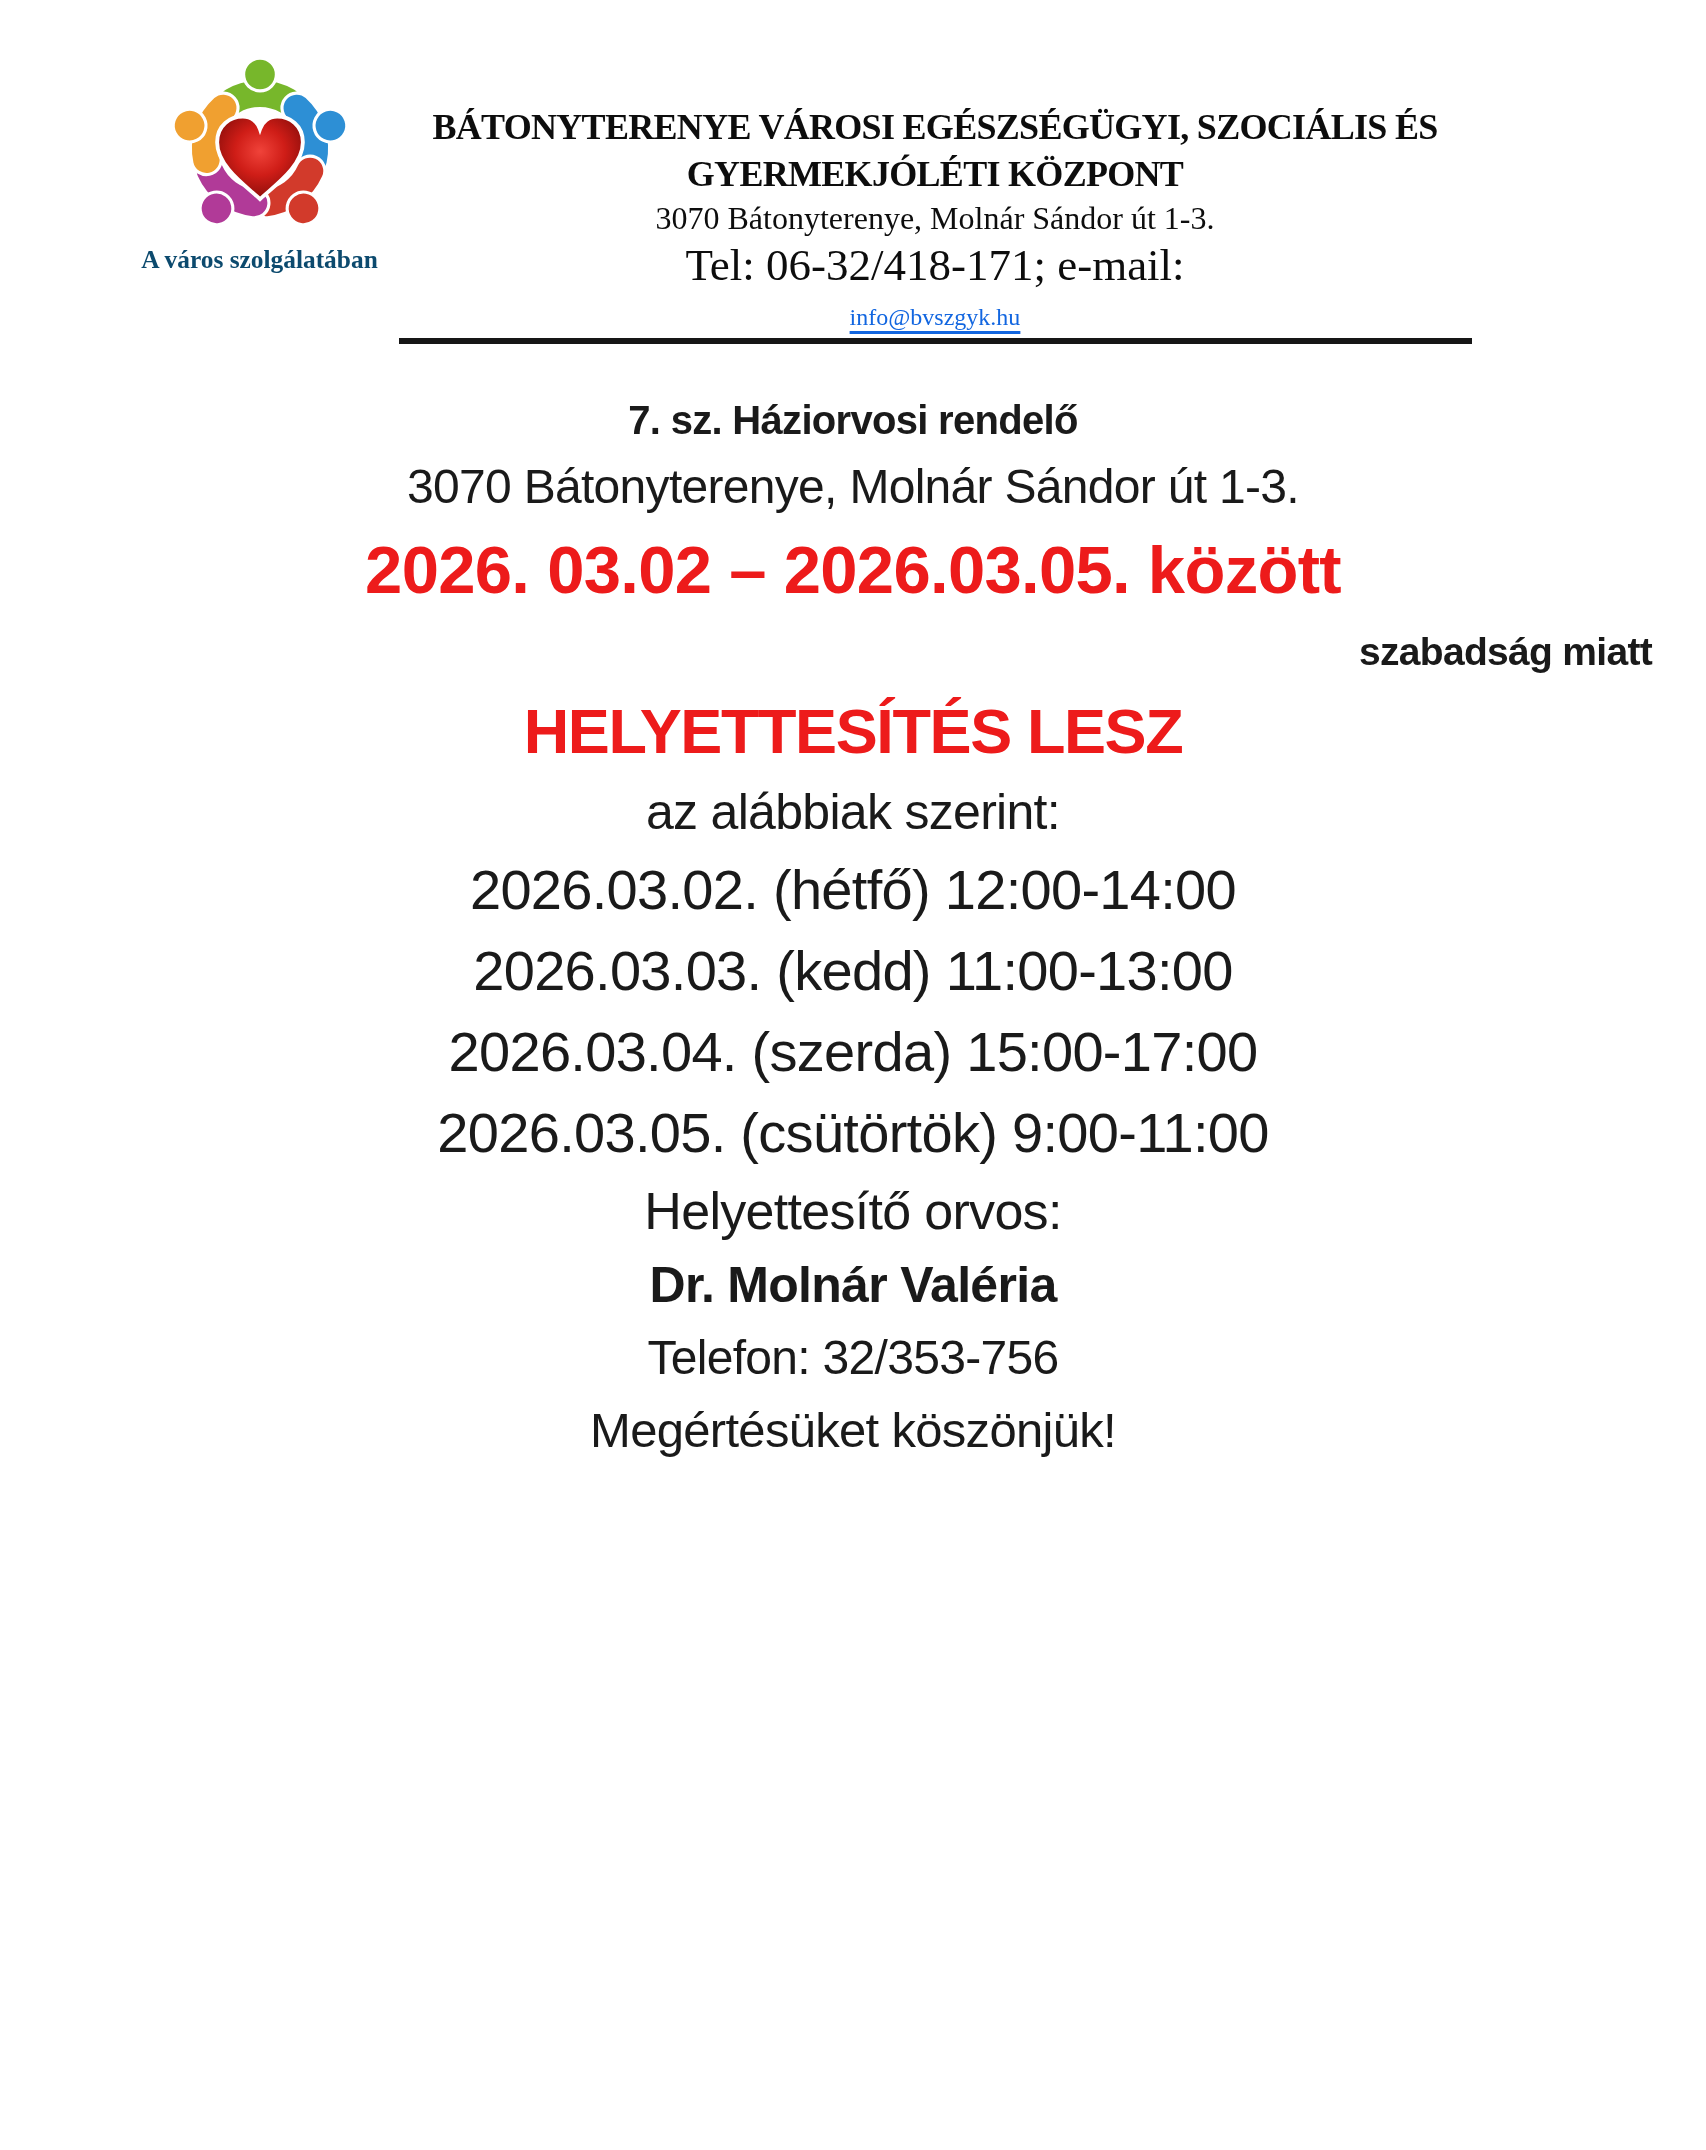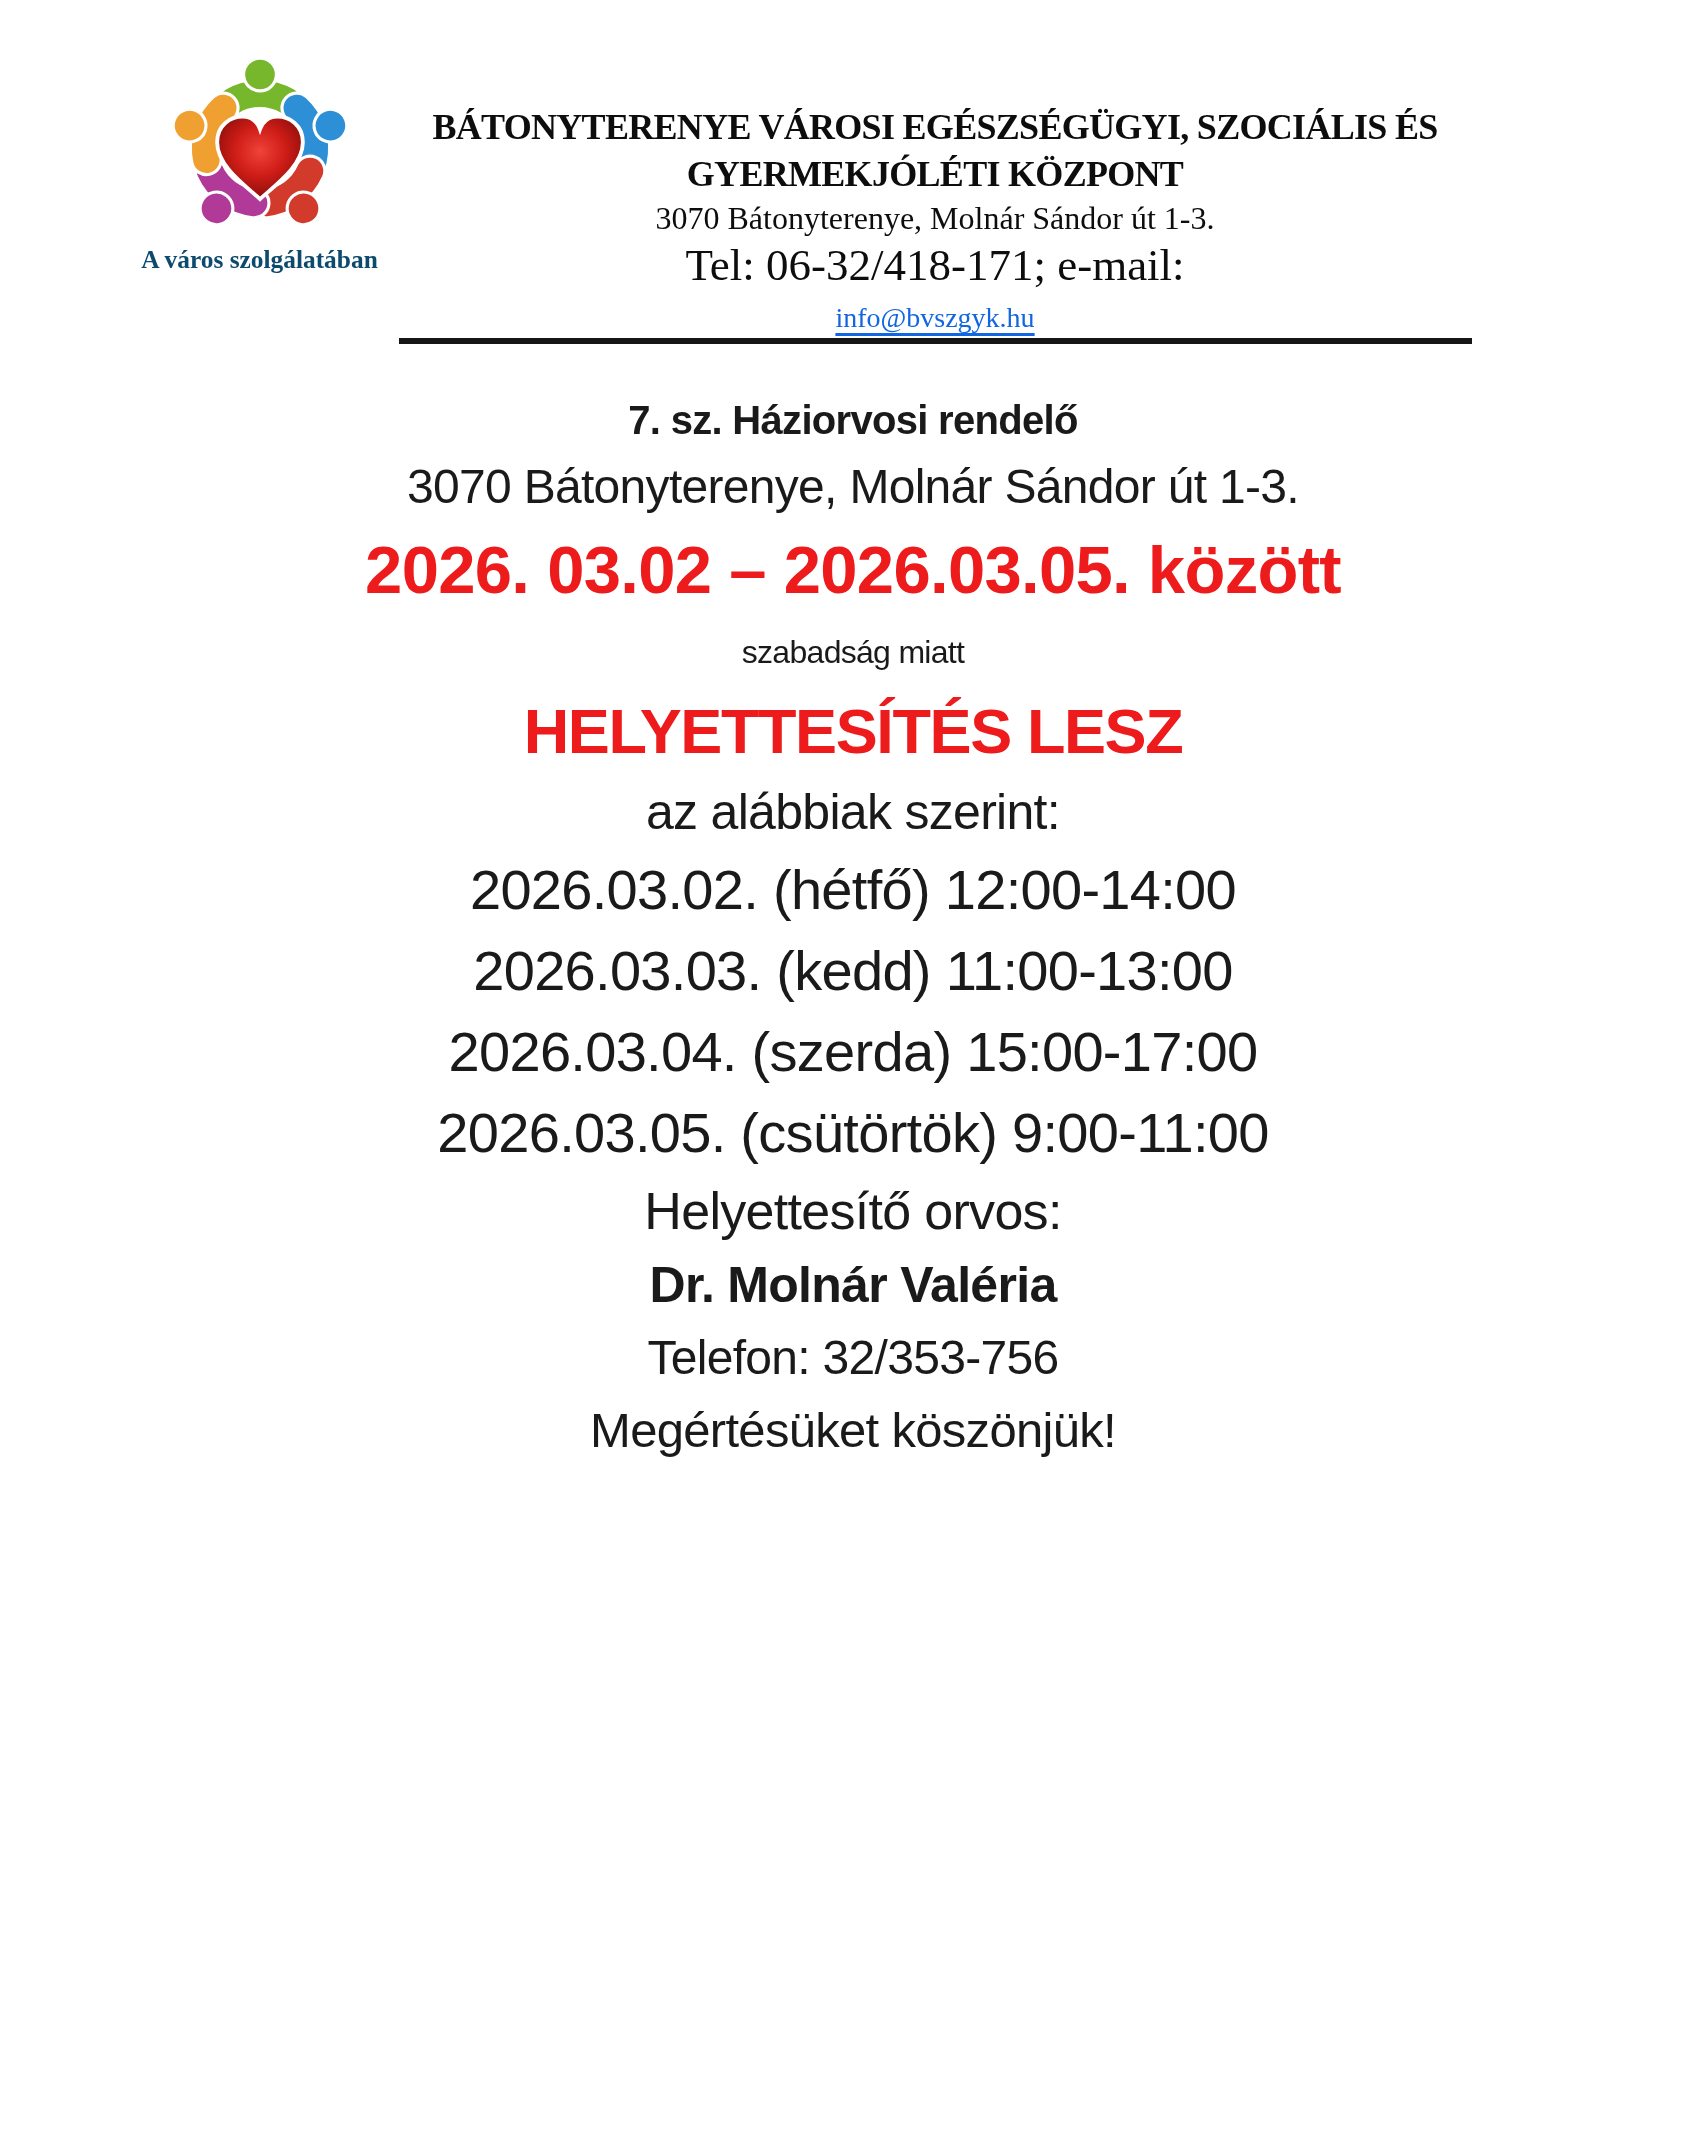--- a/index.html
+++ b/index.html
@@ -18,40 +18,40 @@
     font-family:"Liberation Serif",serif;font-weight:bold;
     font-size:25.4px;color:#0c4a6e;margin-top:2.8px;white-space:nowrap;
   }
   .org-block{
     position:absolute;left:385px;top:91px;width:1100px;
     text-align:center;font-family:"Liberation Serif",serif;color:#0d0d0d;margin-top:13px;
   }
   .org-line{font-size:36px;font-weight:bold;line-height:47px;letter-spacing:-0.7px;}
   .org-addr{font-size:32px;line-height:40px;}
   .org-tel{font-size:45px;line-height:54px;}
-  .org-email{font-size:28px;line-height:51px;}
+  .org-email{font-size:24px;line-height:51px;}
   .org-email a{
     color:#1266e0;text-decoration:underline;
     text-decoration-thickness:2.8px;text-underline-offset:6.2px;
     cursor:pointer;
   }
   .divider{
     position:absolute;left:399px;top:338px;width:1073px;height:5.5px;
     background:linear-gradient(to bottom,#161616 0 2.8px,#ffffff 2.8px 3.4px,#161616 3.4px 5.5px);
   }
   
   .content{
     position:absolute;left:38px;top:381px;width:1630px;
     text-align:center;letter-spacing:-0.7px;
   }
   .content p{margin:16px;}
   .clinic   {font-size:40px;font-weight:bold;line-height:46px;}
   .addr2    {font-size:48px;line-height:56px;margin-top:43px;}
   .dates    {font-size:67px;font-weight:bold;color:#ed1b1b;line-height:78px;margin-top:37px;}
-  .reason   {font-size:32px;font-weight:normal;line-height:54px;margin-top:52px;}
+  .reason   {font-size:39px;font-weight:bold;line-height:54px;margin-top:52px;text-align:right;}
   .headline {font-size:63px;font-weight:bold;color:#ed1b1b;line-height:73px;margin-top:36px;letter-spacing:-1.4px;}
   .intro    {font-size:50px;line-height:57px;margin-top:50px;}
   .sched    {font-size:56px;line-height:65px;margin-top:30px;}
   .sched:first-of-type{margin-top:28px;}
   .sub-label{font-size:52px;line-height:60px;margin-top:128px;}
   .doctor   {font-size:50px;font-weight:bold;line-height:57px;margin-top:96px;}
   .phone2   {font-size:48px;line-height:56px;margin-top:16.5px;}
   .thanks   {font-size:49px;line-height:56px;margin-top:204px;}
 </style>
 </head>

